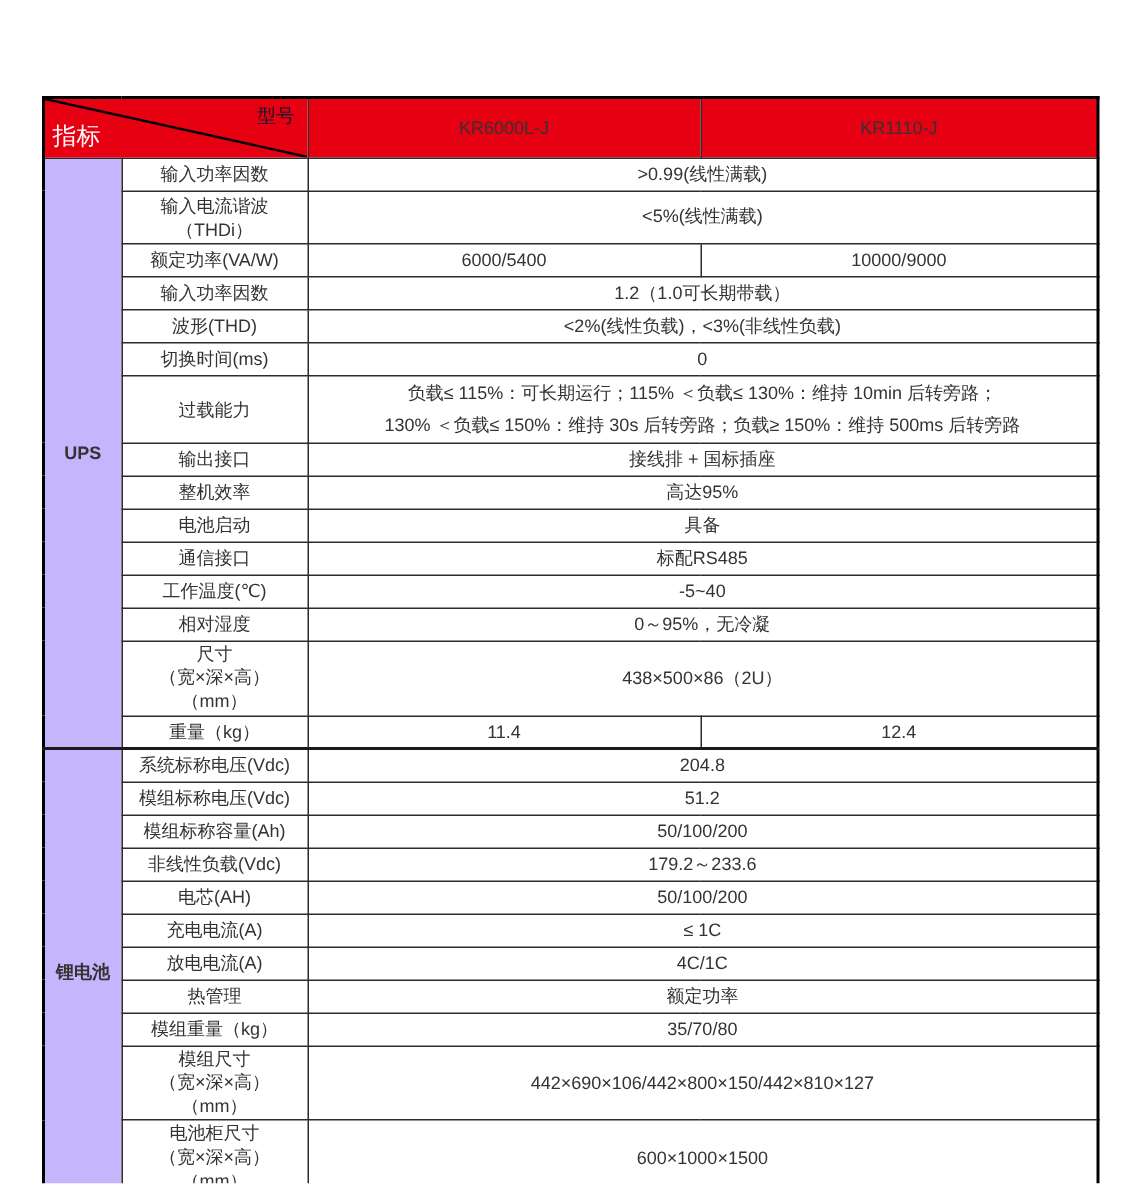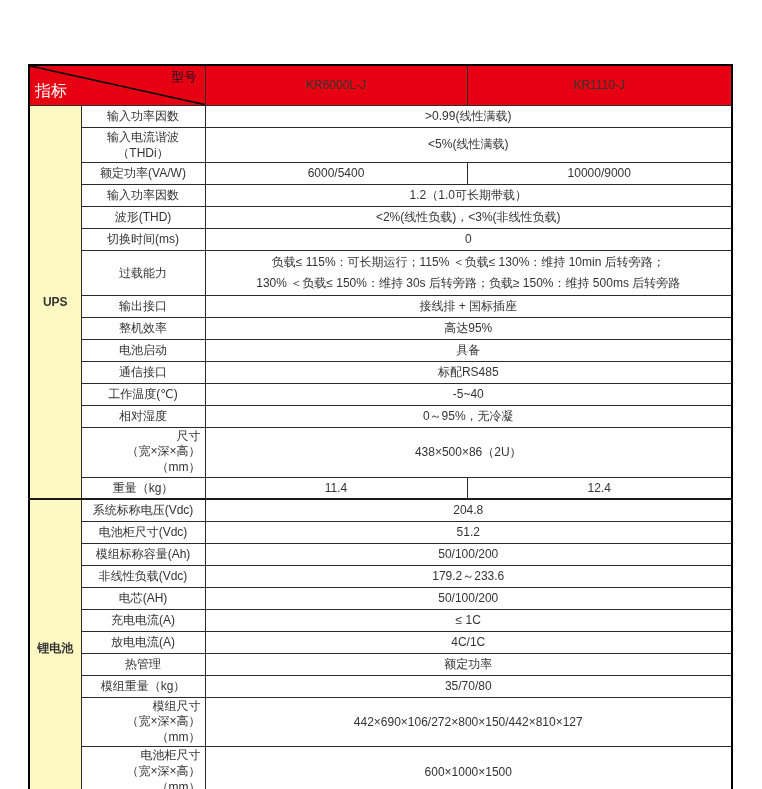--- a/index.html
+++ b/index.html
@@ -75,27 +75,27 @@
   }
   
   tr.spec-row { height: 22px; }
   tr.tall { height: 44px; }
   tr.dim-row { height: 36px; }
   tr.section-start td { border-top: 2px solid #1a1a1a; }
   td.group-cell {
     font-weight: bold;
     color: #1a1a1a;
     font-size: 12.5px;
-    background: #fef9c3;
+    background: #c4b5fd;
   }
   td.label-cell {
     color: #333333;
     line-height: 1.35;
   }
-  td.label-cell div { line-height: 1.3; text-align: right; }
+  td.label-cell div { line-height: 1.3; }
   td.value-cell { color: #333333; }
   td.value-cell div { line-height: 1.75; }
 </style>
 </head>
 <body>
 
 <div class="page">
 
 
   <table class="spec">
@@ -187,21 +187,21 @@
           <td class="label-cell">重量（kg）</td>
           <td class="value-cell">11.4</td>
           <td class="value-cell">12.4</td>
         </tr>
         <tr class="spec-row section-start">
           <td class="group-cell" rowspan="11">锂电池</td>
           <td class="label-cell">系统标称电压(Vdc)</td>
           <td class="value-cell" colspan="2">204.8</td>
         </tr>
         <tr class="spec-row">
-          <td class="label-cell">电池柜尺寸(Vdc)</td>
+          <td class="label-cell">模组标称电压(Vdc)</td>
           <td class="value-cell" colspan="2">51.2</td>
         </tr>
         <tr class="spec-row">
           <td class="label-cell">模组标称容量(Ah)</td>
           <td class="value-cell" colspan="2">50/100/200</td>
         </tr>
         <tr class="spec-row">
           <td class="label-cell">非线性负载(Vdc)</td>
           <td class="value-cell" colspan="2">179.2～233.6</td>
         </tr>
@@ -223,21 +223,21 @@
         </tr>
         <tr class="spec-row">
           <td class="label-cell">模组重量（kg）</td>
           <td class="value-cell" colspan="2">35/70/80</td>
         </tr>
         <tr class="spec-row dim-row">
           <td class="label-cell">
             <div>模组尺寸</div>
             <div>（宽×深×高） （mm）</div>
           </td>
-          <td class="value-cell" colspan="2">442×690×106/272×800×150/442×810×127</td>
+          <td class="value-cell" colspan="2">442×690×106/442×800×150/442×810×127</td>
         </tr>
         <tr class="spec-row dim-row">
           <td class="label-cell">
             <div>电池柜尺寸</div>
             <div>（宽×深×高） （mm）</div>
           </td>
           <td class="value-cell" colspan="2">600×1000×1500</td>
         </tr>
       </tbody>
   </table>

